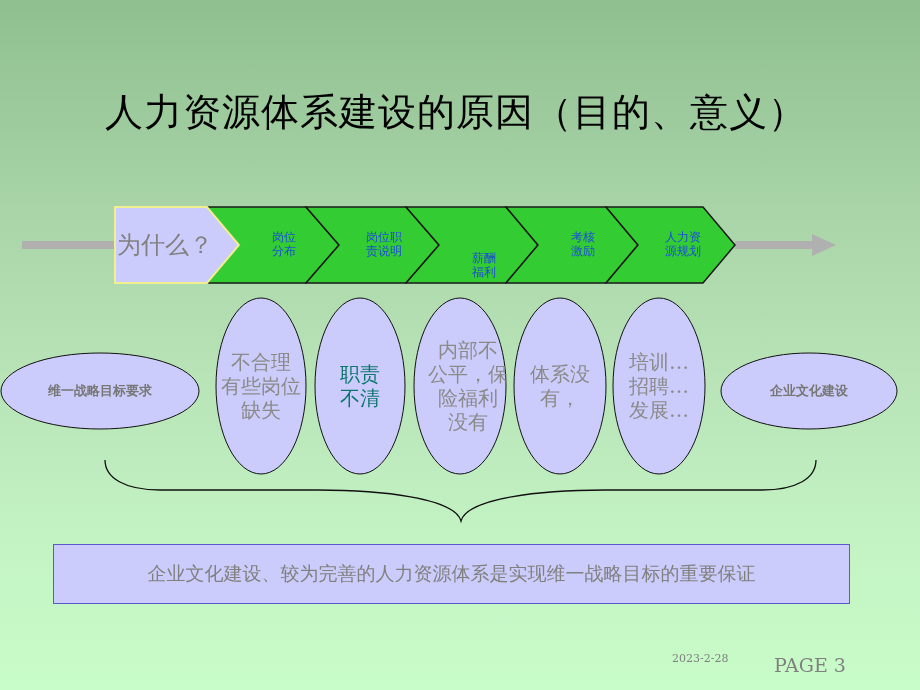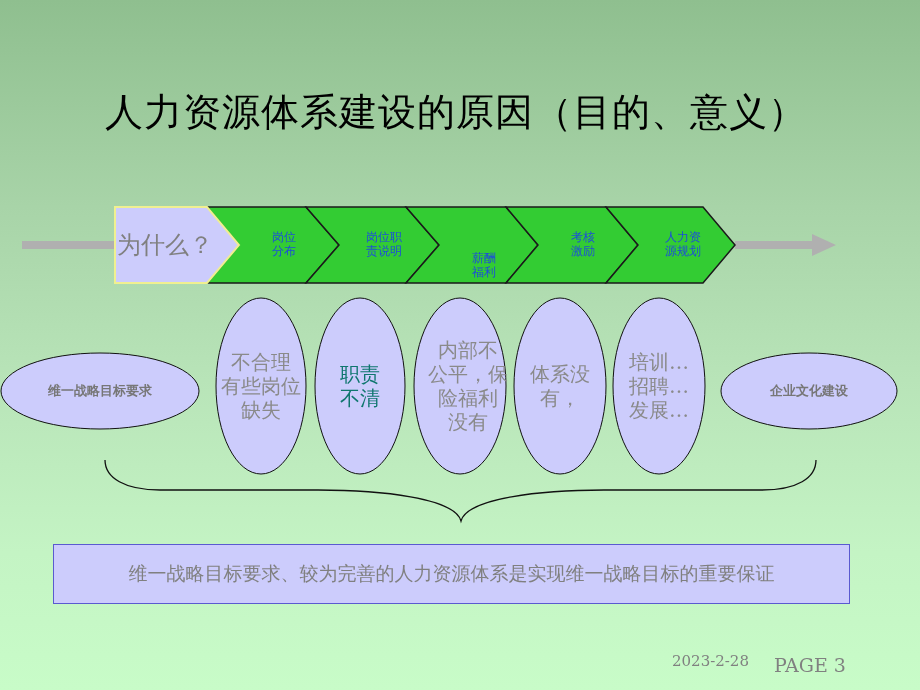--- a/index.html
+++ b/index.html
@@ -23,21 +23,21 @@
   .ell-label { color:#8a8a8a; font-size:20px; }
   .ell-label.dark { color:#0f766e; }
   .side-label { font-family:"DejaVu Sans", sans-serif; color:#777; font-size:13px; font-weight:bold; }
   .conclusion {
     position:absolute; left:53px; top:544px; width:797px; height:60px;
     background:#ccccfc; border:1.5px solid #5a5ad0; box-sizing:border-box;
     display:flex; align-items:center; justify-content:center;
     font-family:"DejaVu Sans", sans-serif; font-size:19px; color:#808080; white-space:nowrap;
   }
   .footer { position:absolute; top:652px; font-family:"DejaVu Serif", serif; color:#808080; }
-  .footer.date { left:672px; font-size:15px; }
+  .footer.date { left:672px; font-size:11px; }
   .footer.page { left:774px; font-size:19px; top:654px; }
 </style>
 </head>
 <body>
 
 <div class="title">人力资源体系建设的原因（目的、意义）</div>
 
 <svg class="layer" width="920" height="690">
 
   <rect x="22" y="241" width="95" height="8" fill="#b0b0b0"></rect>
@@ -90,16 +90,16 @@
 <div class="label ell-label" style="left:420px;top:298px;width:96px;height:176px;">内部不
 公平，保
 险福利
 没有</div>
 <div class="label ell-label" style="left:514px;top:298px;width:92px;height:176px;">体系没
 有，</div>
 <div class="label ell-label" style="left:613px;top:298px;width:92px;height:176px;">培训…
 招聘…
 发展…</div>
 
-<div class="conclusion">维一战略目标要求、较为完善的人力资源体系是实现维一战略目标的重要保证</div>
+<div class="conclusion">企业文化建设、较为完善的人力资源体系是实现维一战略目标的重要保证</div>
 
 <div class="footer date">2023-2-28</div>
 <div class="footer page">PAGE 3</div>
 
 </body></html>

